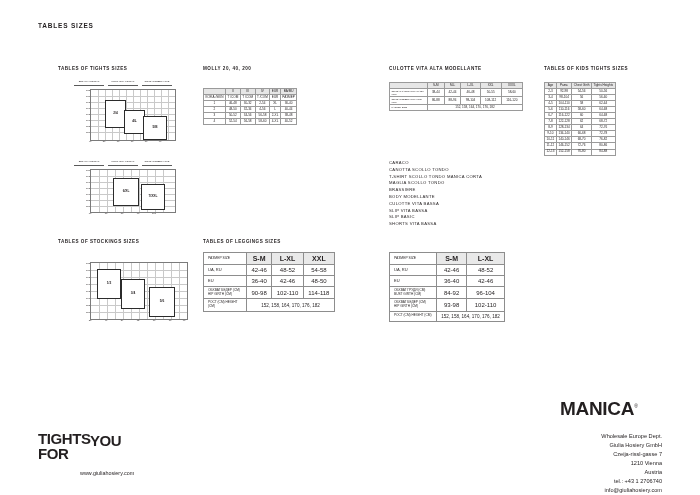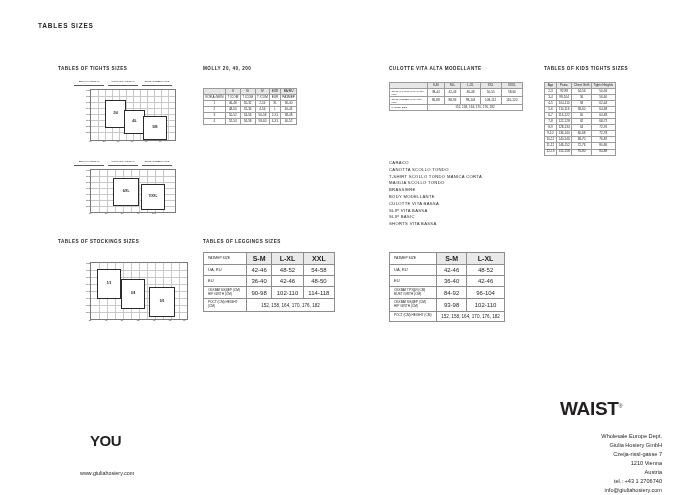--- a/index.html
+++ b/index.html
@@ -487,29 +487,33 @@
         </tr>
     <tr>
           <td>12-13</td>
           <td>152-158</td>
           <td>76-80</td>
           <td>84-88</td>
         </tr>
   </tbody>
     </table>
 
-  <div class="brand"><span>WAIST</span><span class="tm">®</span></div>
+  <div class="brand"><span>MANICA</span><span class="tm">®</span></div>
 
   <div class="addr">
     <div>Wholesale Europe Dept.</div>
     <div>Giulia Hosiery GmbH</div>
     <div>Czeija-rissl-gasse 7</div>
     <div>1210 Vienna</div>
     <div>Austria</div>
     <div>tel.: +43 1 2706740</div>
     <div>info@giuliahosiery.com</div>
   </div>
 
+  <div class="slogan">
+    <div>TIGHTS</div>
+    <div>FOR</div>
+  </div>
   <div style="position:absolute;left:90px;top:432px;font-size:15px;font-weight:bold;letter-spacing:-0.4px;">YOU</div>
 
   <div class="site">www.giuliahosiery.com</div>
 
 </div>
 
 </body></html>

